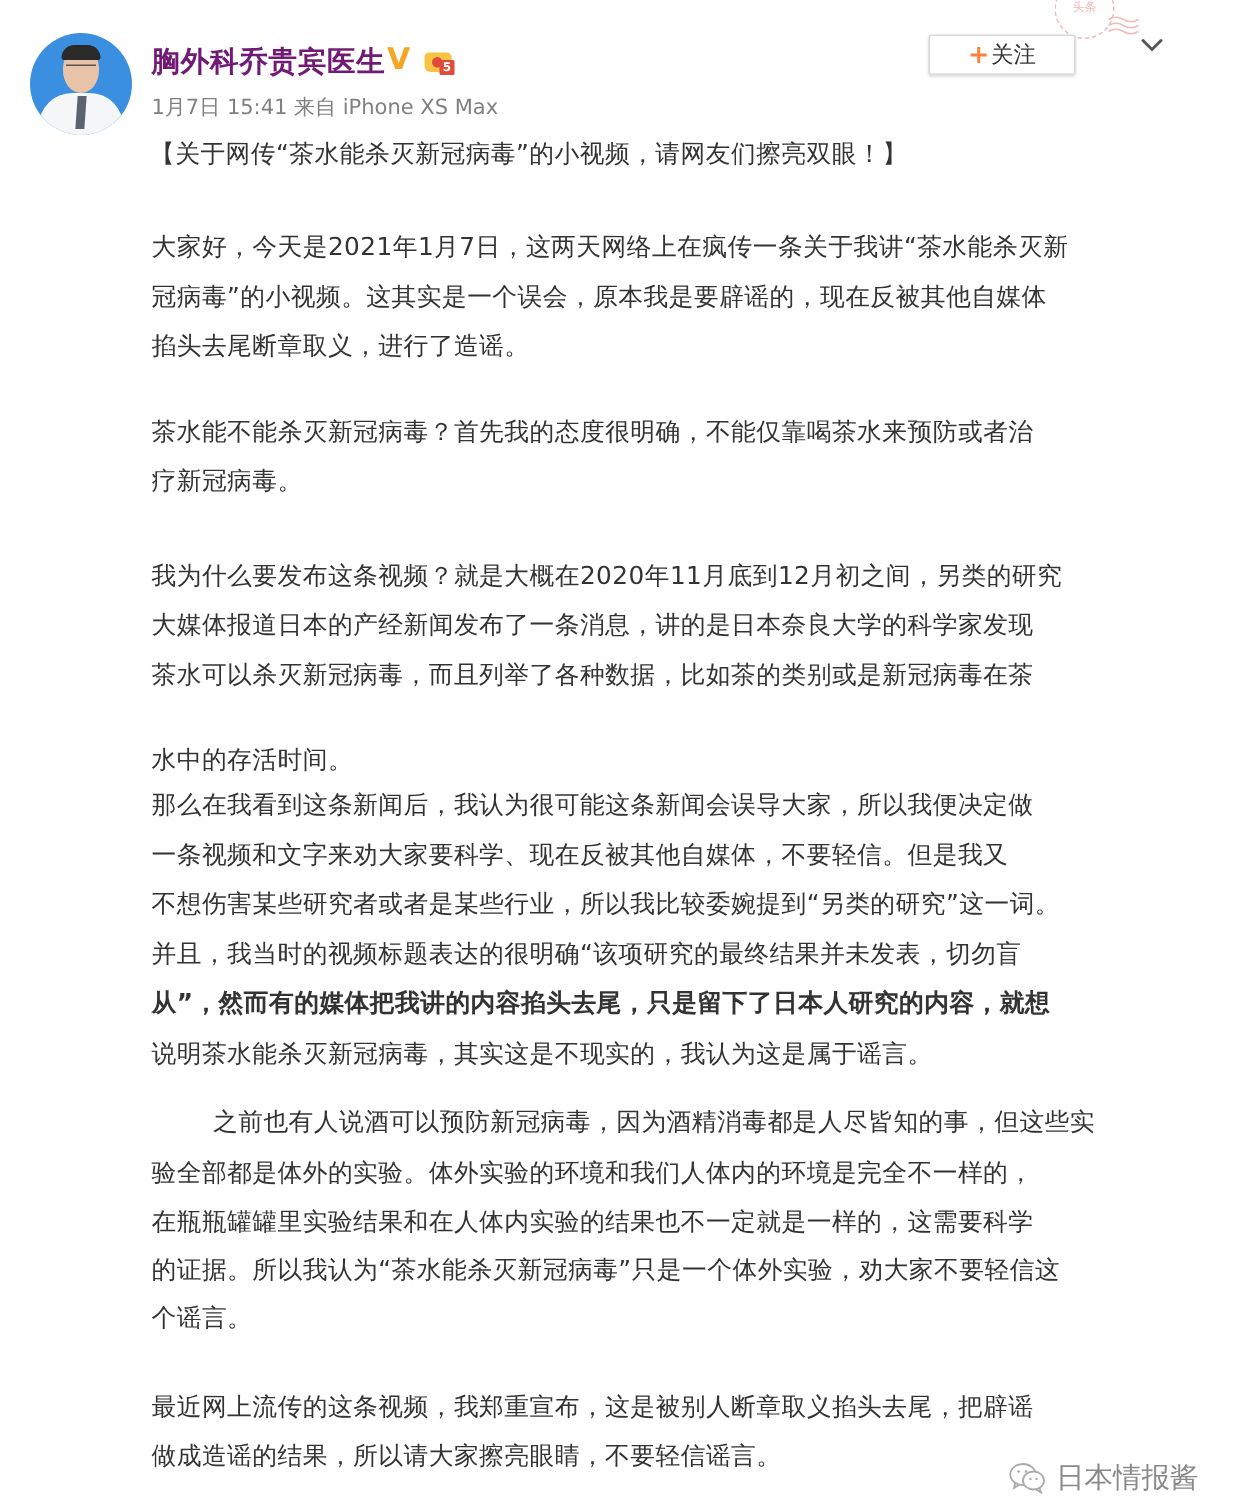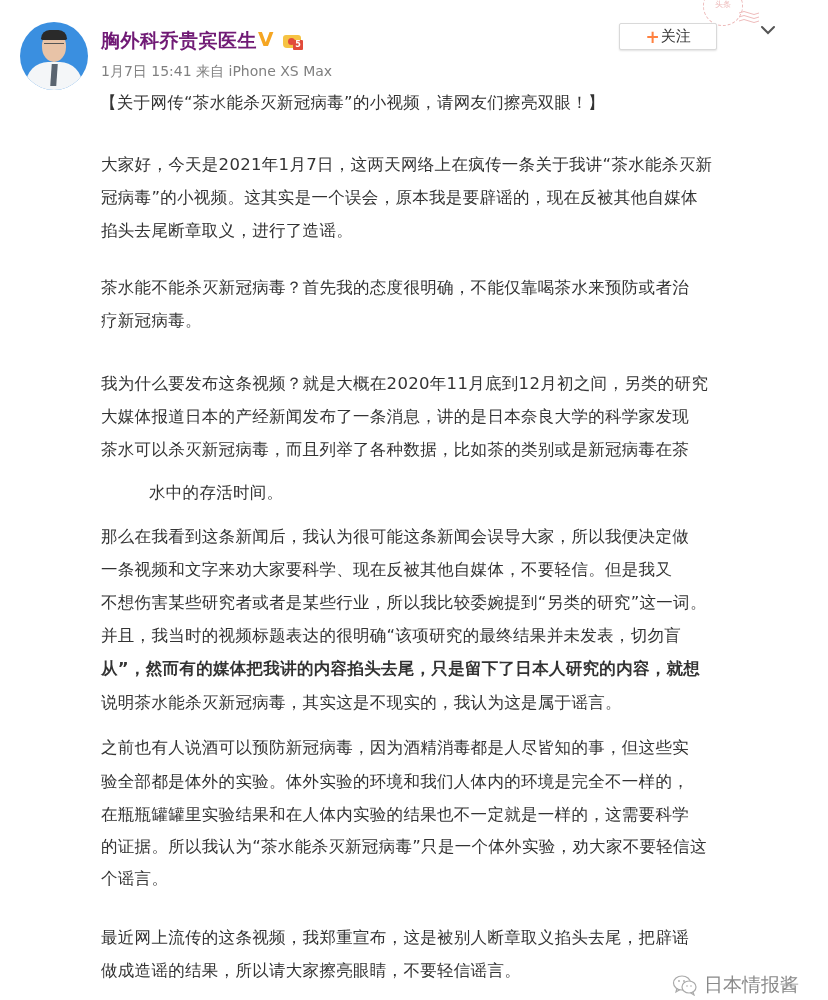--- a/index.html
+++ b/index.html
@@ -128,30 +128,30 @@
 <div class="line" style="top:154px;">大家好，今天是2021年1月7日，这两天网络上在疯传一条关于我讲“茶水能杀灭新</div>
 <div class="line" style="top:187px;">冠病毒”的小视频。这其实是一个误会，原本我是要辟谣的，现在反被其他自媒体</div>
 <div class="line" style="top:220px;">掐头去尾断章取义，进行了造谣。</div>
 
 <div class="line" style="top:277px;">茶水能不能杀灭新冠病毒？首先我的态度很明确，不能仅靠喝茶水来预防或者治</div>
 <div class="line" style="top:310px;">疗新冠病毒。</div>
 
 <div class="line" style="top:373px;">我为什么要发布这条视频？就是大概在2020年11月底到12月初之间，另类的研究</div>
 <div class="line" style="top:406px;">大媒体报道日本的产经新闻发布了一条消息，讲的是日本奈良大学的科学家发现</div>
 <div class="line" style="top:439px;">茶水可以杀灭新冠病毒，而且列举了各种数据，比如茶的类别或是新冠病毒在茶</div>
-<div class="line" style="top:482px;margin-left:48px;">水中的存活时间。</div>
+<div class="line" style="top:496px;">水中的存活时间。</div>
 
 <div class="line" style="top:526px;">那么在我看到这条新闻后，我认为很可能这条新闻会误导大家，所以我便决定做</div>
 <div class="line" style="top:559px;">一条视频和文字来劝大家要科学、现在反被其他自媒体，不要轻信。但是我又</div>
 <div class="line" style="top:592px;">不想伤害某些研究者或者是某些行业，所以我比较委婉提到“另类的研究”这一词。</div>
 <div class="line" style="top:625px;">并且，我当时的视频标题表达的很明确“该项研究的最终结果并未发表，切勿盲</div>
 <div class="line" style="top:658px;font-weight:bold;">从”，然而有的媒体把我讲的内容掐头去尾，只是留下了日本人研究的内容，就想</div>
 <div class="line" style="top:692px;">说明茶水能杀灭新冠病毒，其实这是不现实的，我认为这是属于谣言。</div>
 
-<div class="line" style="top:737px;">之前也有人说酒可以预防新冠病毒，因为酒精消毒都是人尽皆知的事，但这些实</div>
+<div class="line" style="top:737px;margin-left:41px;">之前也有人说酒可以预防新冠病毒，因为酒精消毒都是人尽皆知的事，但这些实</div>
 <div class="line" style="top:771px;">验全部都是体外的实验。体外实验的环境和我们人体内的环境是完全不一样的，</div>
 <div class="line" style="top:804px;">在瓶瓶罐罐里实验结果和在人体内实验的结果也不一定就是一样的，这需要科学</div>
 <div class="line" style="top:836px;">的证据。所以我认为“茶水能杀灭新冠病毒”只是一个体外实验，劝大家不要轻信这</div>
 <div class="line" style="top:868px;">个谣言。</div>
 
 <div class="line" style="top:927px;">最近网上流传的这条视频，我郑重宣布，这是被别人断章取义掐头去尾，把辟谣</div>
 <div class="line" style="top:960px;">做成造谣的结果，所以请大家擦亮眼睛，不要轻信谣言。</div>
 
 <div class="watermark">
   <svg width="26" height="22" viewBox="0 0 26 22">

